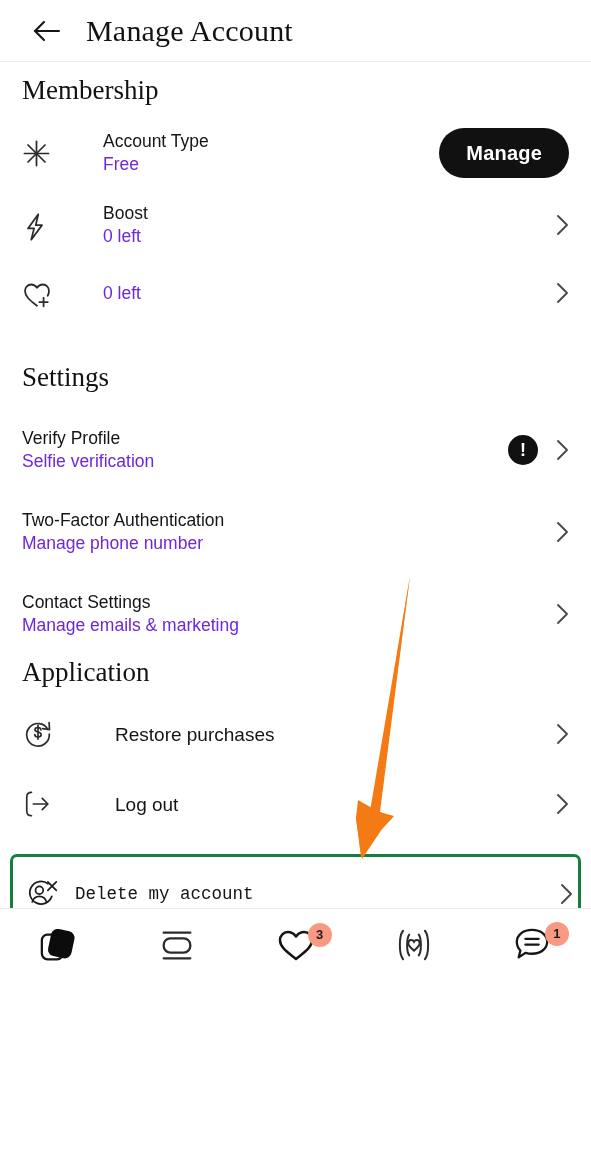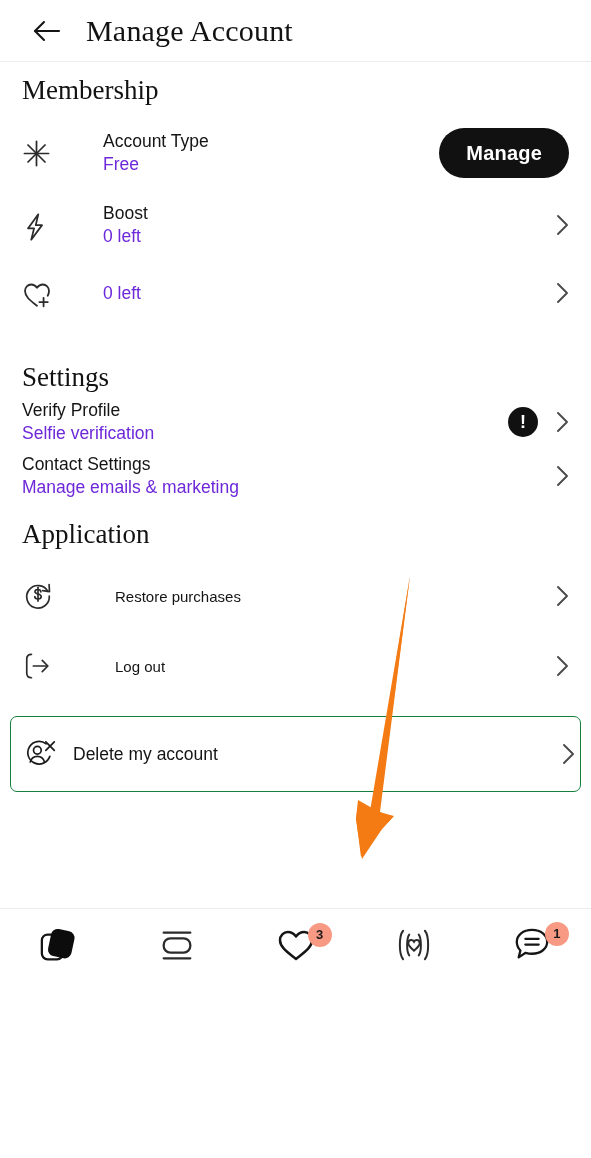--- a/index.html
+++ b/index.html
@@ -67,44 +67,45 @@
     border: none; border-radius: 30px;
     font-family: "Liberation Sans", sans-serif;
     font-size: 20px; font-weight: bold;
     padding: 15px 27px;
     line-height: 1;
     cursor: pointer;
     letter-spacing: .2px;
   }
 
   
-  .s-row { margin-top: 4px; align-items: center; min-height: 50px; }
+  .s-row { margin-top: 32px; align-items: center; min-height: 50px; }
   .s-row .row-title, .s-row .row-sub { font-size: 17.5px; }
   .s-row:first-of-type { margin-top: 18px; }
 
   .alert-badge {
     width: 30px; height: 30px; border-radius: 50%;
     background: #111111; color: #fff;
     display: flex; align-items: center; justify-content: center;
     font-size: 18px; font-weight: bold; line-height: 1;
     font-family: "Liberation Sans", sans-serif;
   }
 
   
   .a-row { margin-top: 22px; align-items: center; min-height: 48px; }
   .a-row .row-icon { flex: 0 0 50px; width: 50px; }
-  .a-row .row-title { font-size: 15px; }
+  .a-row .row-title { font-size: 19px; }
 
   
   .delete-wrap {
     margin: 26px 10px 0 10px;
-    border: 1px solid #15803d;
+    border: 3px solid #15803d;
     border-radius: 7px;
     background: #fff;
     padding: 8px 5px 8px 12px;
+    font-family: Liberation Mono, monospace;
   }
   .delete-row { display: flex; align-items: center; min-height: 58px; }
   .delete-row .row-icon { flex: 0 0 50px; width: 50px; }
 
   
   .anno-arrow {
     position: absolute;
     left: 325px; top: 572px;
     width: 110px; height: 300px;
     pointer-events: none;
@@ -223,20 +224,33 @@
         <div class="row-right">
           <span class="alert-badge">!</span>
           <span class="chev">
             <svg viewBox="0 0 13 22" width="13" height="22" fill="none" stroke="#4a4a4a" stroke-width="1.9" stroke-linecap="round" stroke-linejoin="round">
               <polyline points="2,2 11,11 2,20"></polyline>
             </svg>
           </span>
         </div>
       </div>
 
+      <div class="row s-row">
+        <div class="row-text">
+          <div class="row-title">Two-Factor Authentication</div>
+          <div class="row-sub">Manage phone number</div>
+        </div>
+        <div class="row-right">
+          <span class="chev">
+            <svg viewBox="0 0 13 22" width="13" height="22" fill="none" stroke="#4a4a4a" stroke-width="1.9" stroke-linecap="round" stroke-linejoin="round">
+              <polyline points="2,2 11,11 2,20"></polyline>
+            </svg>
+          </span>
+        </div>
+      </div>
 
       <div class="row s-row">
         <div class="row-text">
           <div class="row-title">Contact Settings</div>
           <div class="row-sub">Manage emails &amp; marketing</div>
         </div>
         <div class="row-right">
           <span class="chev">
             <svg viewBox="0 0 13 22" width="13" height="22" fill="none" stroke="#4a4a4a" stroke-width="1.9" stroke-linecap="round" stroke-linejoin="round">
               <polyline points="2,2 11,11 2,20"></polyline>

